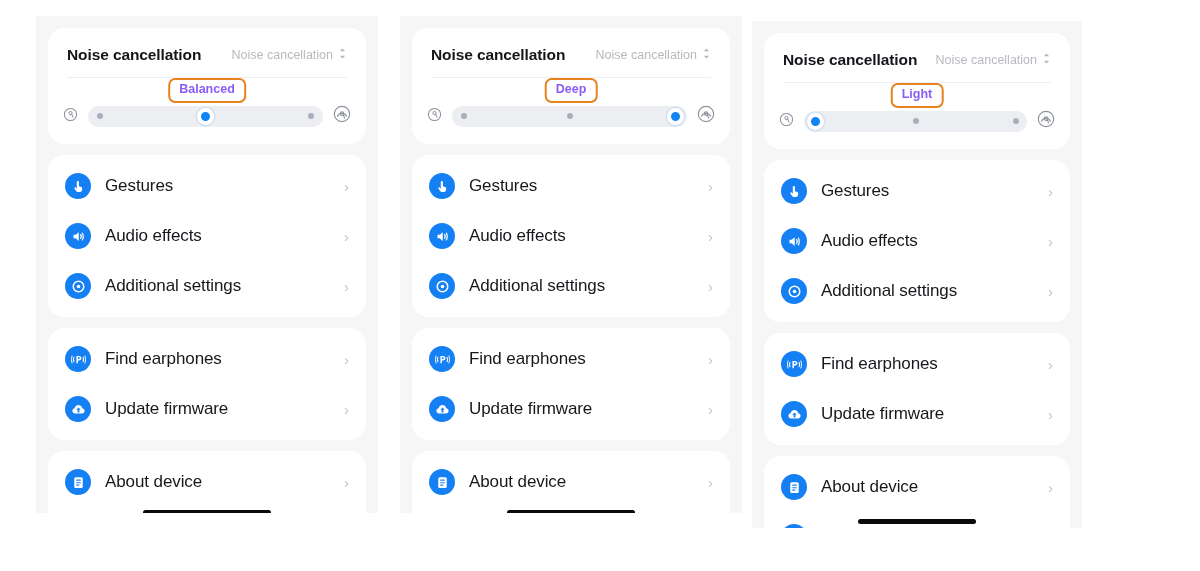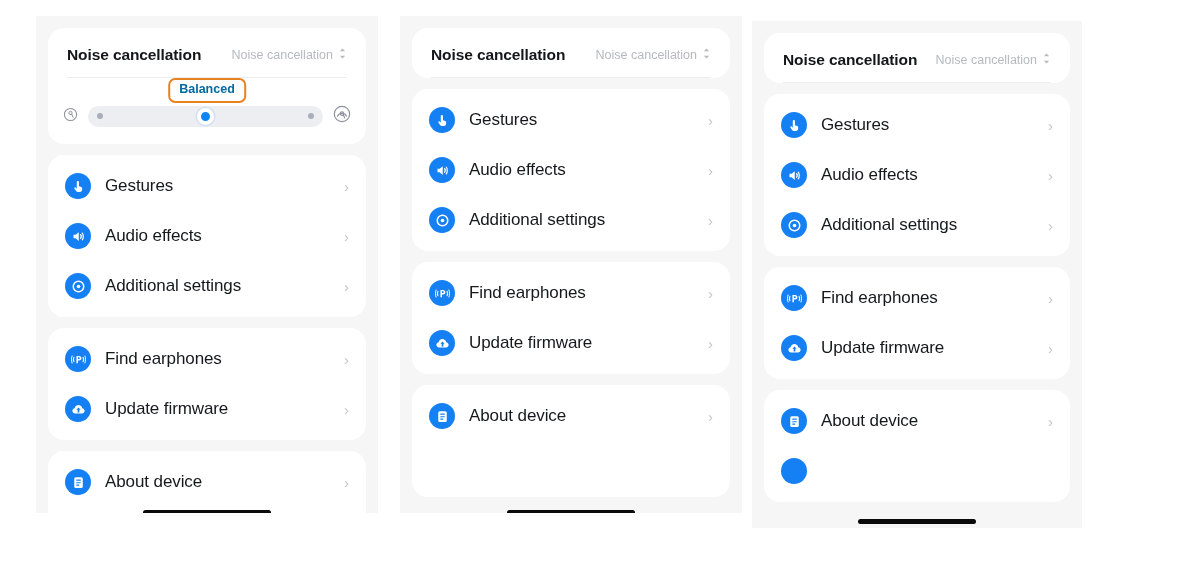--- a/index.html
+++ b/index.html
@@ -67,21 +67,21 @@
   .bubble {
     position: absolute;
     top: 0px;
     transform: translateX(-50%);
     background: #ffffff;
     border: 2.6px solid #e8821e;
     border-radius: 7px;
     padding: 2px 9px 3px 9px;
     font-size: 12.5px;
     font-weight: 700;
-    color: #0369a1;
+    color: #8b5cf6;
     white-space: nowrap;
     line-height: 1.25;
     z-index: 5;
   }
   .slider-row {
     position: relative;
     display: flex;
     align-items: center;
     gap: 9px;
   }
@@ -272,20 +272,39 @@
           <div class="hdr-row">
             <div class="hdr-title">Noise cancellation</div>
             <div class="hdr-sel">
               <span>Noise cancellation</span>
               <span class="updown"><svg width="9" height="13" viewBox="0 0 10 14">
                   <path d="M5 1.4l3 3.2H2zM5 12.6l3-3.2H2z" fill="#b6b9bf"></path>
                 </svg></span>
             </div>
           </div>
           <div class="hdr-div"></div>
+          <div class="slider-wrap">
+            <div class="bubble" style="left: 50%;">Deep</div>
+            <div class="slider-row">
+              <span class="endicon"><svg width="17" height="17" viewBox="0 0 24 24">
+                  <circle cx="12" cy="12" r="8.6" fill="none" stroke="#8e939d" stroke-width="1.5"></circle>
+                  <path d="M12 12.2a2.3 2.3 0 1 0 0-4.6 2.3 2.3 0 0 0 0 4.6zm1.9-.6l1.6 4.4" stroke="#8e939d" stroke-width="1.4" fill="none" stroke-linecap="round"></path>
+                </svg></span>
+              <div class="track">
+                <div class="tick" style="left: 5%;"></div>
+                <div class="tick" style="left: 50%;"></div>
+                <div class="thumb" style="left: 95%;"></div>
+              </div>
+              <span class="endicon"><svg width="20" height="20" viewBox="0 0 24 24">
+                  <circle cx="12" cy="12" r="9.2" fill="none" stroke="#8e939d" stroke-width="1.4"></circle>
+                  <path d="M6.6 14.6a6 6 0 0 1 10.8 0" stroke="#8e939d" stroke-width="1.4" fill="none" stroke-linecap="round"></path>
+                  <path d="M12 13.6a2.1 2.1 0 1 0 0-4.2 2.1 2.1 0 0 0 0 4.2zm1.8-.4l1.3 3.6" stroke="#8e939d" stroke-width="1.3" fill="none" stroke-linecap="round"></path>
+                </svg></span>
+            </div>
+          </div>
         </div>
         <div class="card" style="padding: 6px 0px;">
           <div class="row">
             <span class="ico">
               <svg width="15" height="15" viewBox="0 0 24 24">
                 <path d="M11 3.2a1.7 1.7 0 0 1 1.7 1.7v6.6l2.6.7c1.6.45 2.5 1.1 2.5 2.6v2.4c0 2-1.4 3.4-3.4 3.4h-3.3c-1.3 0-2.1-.45-2.9-1.5l-2.6-3.5c-.5-.7-.35-1.5.3-1.95.6-.42 1.35-.3 1.85.25l1.5 1.55V4.9A1.7 1.7 0 0 1 11 3.2z" fill="#ffffff"></path>
               </svg>
             </span>
             <span class="rlabel">Gestures</span>
             <span class="chev">›</span>
@@ -362,20 +381,39 @@
           <div class="hdr-row">
             <div class="hdr-title">Noise cancellation</div>
             <div class="hdr-sel">
               <span>Noise cancellation</span>
               <span class="updown"><svg width="9" height="13" viewBox="0 0 10 14">
                   <path d="M5 1.4l3 3.2H2zM5 12.6l3-3.2H2z" fill="#b6b9bf"></path>
                 </svg></span>
             </div>
           </div>
           <div class="hdr-div"></div>
+          <div class="slider-wrap">
+            <div class="bubble" style="left: 50%;">Light</div>
+            <div class="slider-row">
+              <span class="endicon"><svg width="17" height="17" viewBox="0 0 24 24">
+                  <circle cx="12" cy="12" r="8.6" fill="none" stroke="#8e939d" stroke-width="1.5"></circle>
+                  <path d="M12 12.2a2.3 2.3 0 1 0 0-4.6 2.3 2.3 0 0 0 0 4.6zm1.9-.6l1.6 4.4" stroke="#8e939d" stroke-width="1.4" fill="none" stroke-linecap="round"></path>
+                </svg></span>
+              <div class="track">
+                <div class="tick" style="left: 50%;"></div>
+                <div class="tick" style="left: 95%;"></div>
+                <div class="thumb" style="left: 5%;"></div>
+              </div>
+              <span class="endicon"><svg width="20" height="20" viewBox="0 0 24 24">
+                  <circle cx="12" cy="12" r="9.2" fill="none" stroke="#8e939d" stroke-width="1.4"></circle>
+                  <path d="M6.6 14.6a6 6 0 0 1 10.8 0" stroke="#8e939d" stroke-width="1.4" fill="none" stroke-linecap="round"></path>
+                  <path d="M12 13.6a2.1 2.1 0 1 0 0-4.2 2.1 2.1 0 0 0 0 4.2zm1.8-.4l1.3 3.6" stroke="#8e939d" stroke-width="1.3" fill="none" stroke-linecap="round"></path>
+                </svg></span>
+            </div>
+          </div>
         </div>
         <div class="card" style="padding: 6px 0px;">
           <div class="row">
             <span class="ico">
               <svg width="15" height="15" viewBox="0 0 24 24">
                 <path d="M11 3.2a1.7 1.7 0 0 1 1.7 1.7v6.6l2.6.7c1.6.45 2.5 1.1 2.5 2.6v2.4c0 2-1.4 3.4-3.4 3.4h-3.3c-1.3 0-2.1-.45-2.9-1.5l-2.6-3.5c-.5-.7-.35-1.5.3-1.95.6-.42 1.35-.3 1.85.25l1.5 1.55V4.9A1.7 1.7 0 0 1 11 3.2z" fill="#ffffff"></path>
               </svg>
             </span>
             <span class="rlabel">Gestures</span>
             <span class="chev">›</span>

